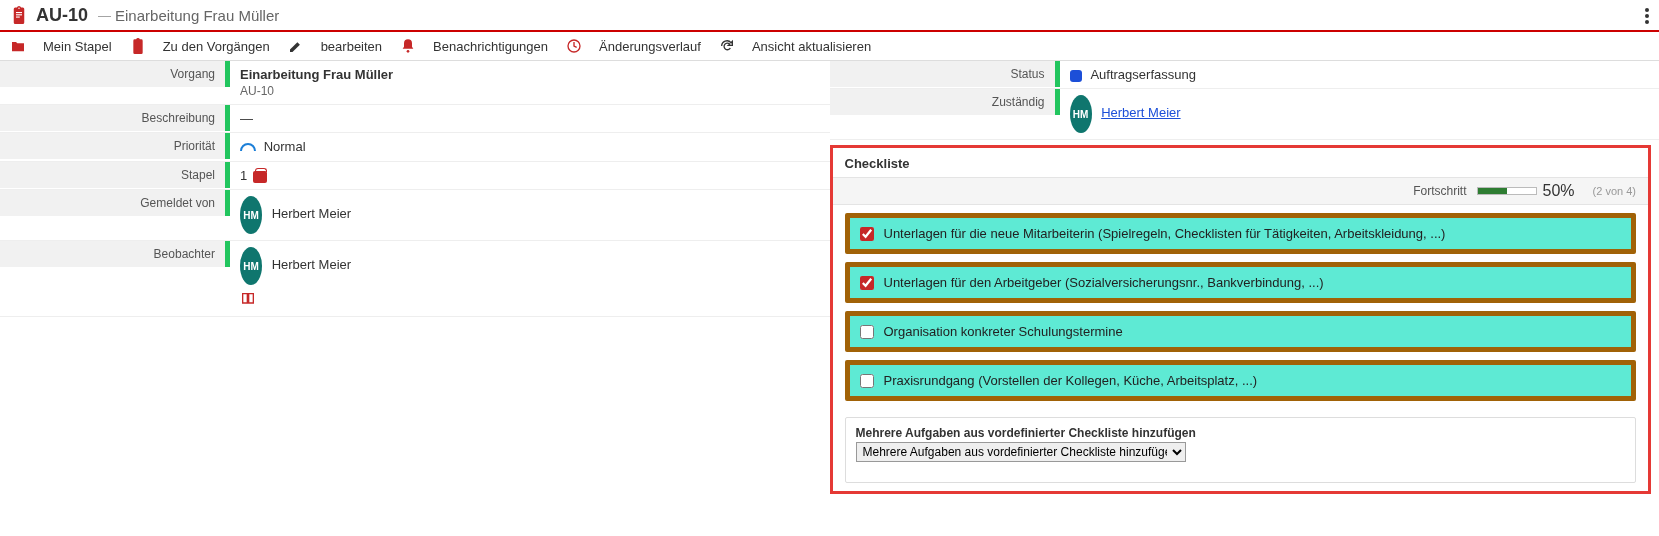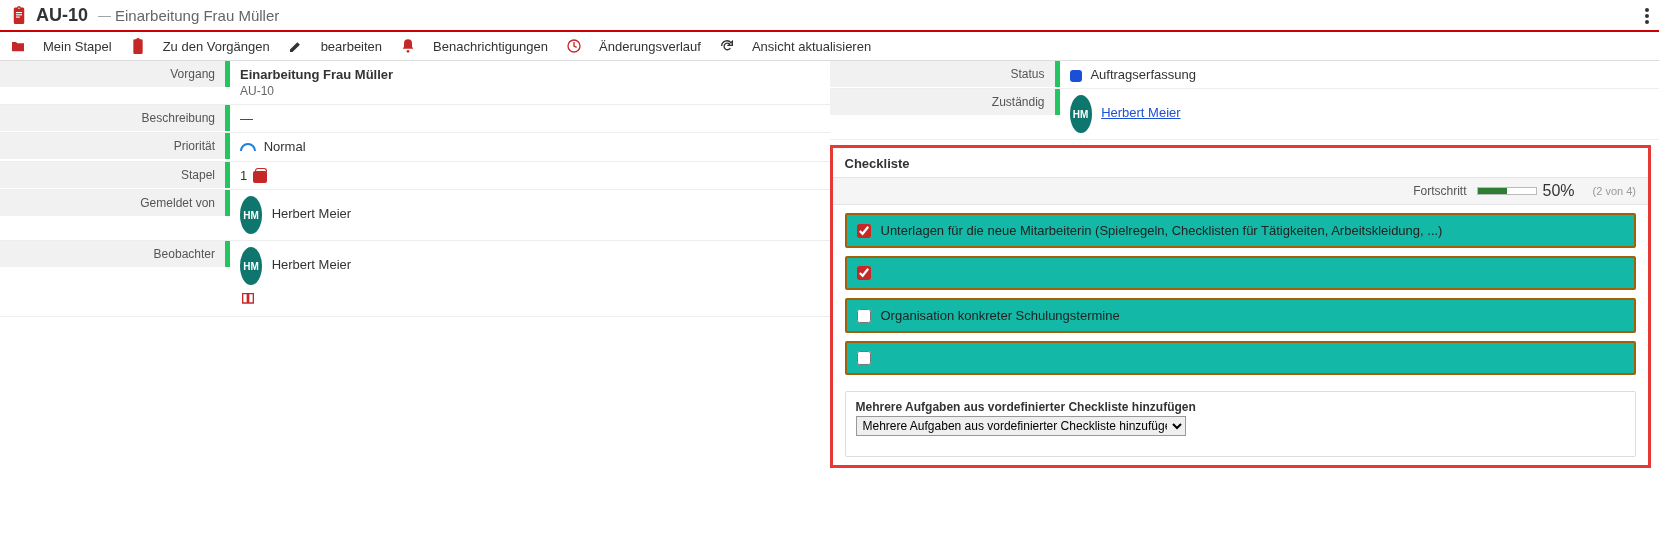--- a/index.html
+++ b/index.html
@@ -31,21 +31,21 @@
 .book-icon { color: #c62828; margin-top: 6px; display: inline-block; }
 .checklist-box { border: 3px solid #e53935; margin: 5px 8px 10px 0; padding: 0; }
 .checklist-title { font-weight: bold; padding: 8px 12px 6px; font-size: 13px; }
 .progress-row { display: flex; align-items: center; justify-content: flex-end; background: #f5f5f5; border-top: 1px solid #e4e4e4; border-bottom: 1px solid #e4e4e4; padding: 4px 12px; font-size: 12px; }
 .progress-row .plabel { color: #555; margin-right: 10px; }
 .progress-bar { width: 60px; height: 8px; border: 1px solid #bbb; background: #fff; margin-right: 6px; position: relative; }
 .progress-bar .fill { position: absolute; left: 0; top: 0; bottom: 0; background: #2e7d32; }
 .progress-text { font-size: 16px; }
 .progress-sub { color: #999; font-size: 11px; margin-left: 18px; }
 .check-list { padding: 8px 12px; }
-.check-item { display: flex; align-items: center; border: 2px solid #a16207; border-radius: 2px; padding: 8px 10px; margin-bottom: 8px; background: #14b8a6; }
+.check-item { display: flex; align-items: center; border: 5px solid #a16207; border-radius: 2px; padding: 8px 10px; margin-bottom: 8px; background: #5eead4; }
 .check-item input[type=checkbox] { margin-right: 10px; accent-color: #c62828; width: 14px; height: 14px; }
 .check-item label { font-size: 13px; color: #222; }
 .new-task-sec { border: 1px solid #ddd; border-radius: 2px; padding: 4px 10px 8px; margin-bottom: 10px; }
 .new-task-sec .ntitle { font-weight: bold; font-size: 12px; padding: 4px 0; }
 .new-task-sec textarea { width: 100%; height: 34px; border: 1px solid #ccc; resize: both; padding: 4px; font-family: inherit; font-size: 13px; }
 .multi-sec { border: 1px solid #ddd; border-radius: 2px; padding: 4px 10px 20px; }
 .multi-sec .mtitle { font-weight: bold; font-size: 12px; padding: 4px 0 2px; }
 .multi-sec select { width: 330px; font-size: 12px; padding: 1px 2px; border: 1px solid #999; }
 </style>
 </head>
@@ -191,27 +191,29 @@
         <span class="progress-sub">(2 von 4)</span>
       </div>
 
       <div class="check-list" id="check-items">
           <div class="check-item">
             <input type="checkbox" checked="" style="">
             <label>Unterlagen für die neue Mitarbeiterin (Spielregeln, Checklisten für Tätigkeiten, Arbeitskleidung, ...)</label>
           </div>
           <div class="check-item">
             <input type="checkbox" checked="" style="">
+            <label>Unterlagen für den Arbeitgeber (Sozialversicherungsnr., Bankverbindung, ...)</label>
           </div>
           <div class="check-item">
             <input type="checkbox" style="">
             <label>Organisation konkreter Schulungstermine</label>
           </div>
           <div class="check-item">
             <input type="checkbox" style="">
+            <label>Praxisrundgang (Vorstellen der Kollegen, Küche, Arbeitsplatz, ...)</label>
           </div>
         </div>
 
       <div class="check-list" style="padding-top:0">
         <div class="multi-sec">
           <div class="mtitle">Mehrere Aufgaben aus vordefinierter Checkliste hinzufügen</div>
           <select>
             <option>Mehrere Aufgaben aus vordefinierter Checkliste hinzufügen</option>
           </select>
         </div>

